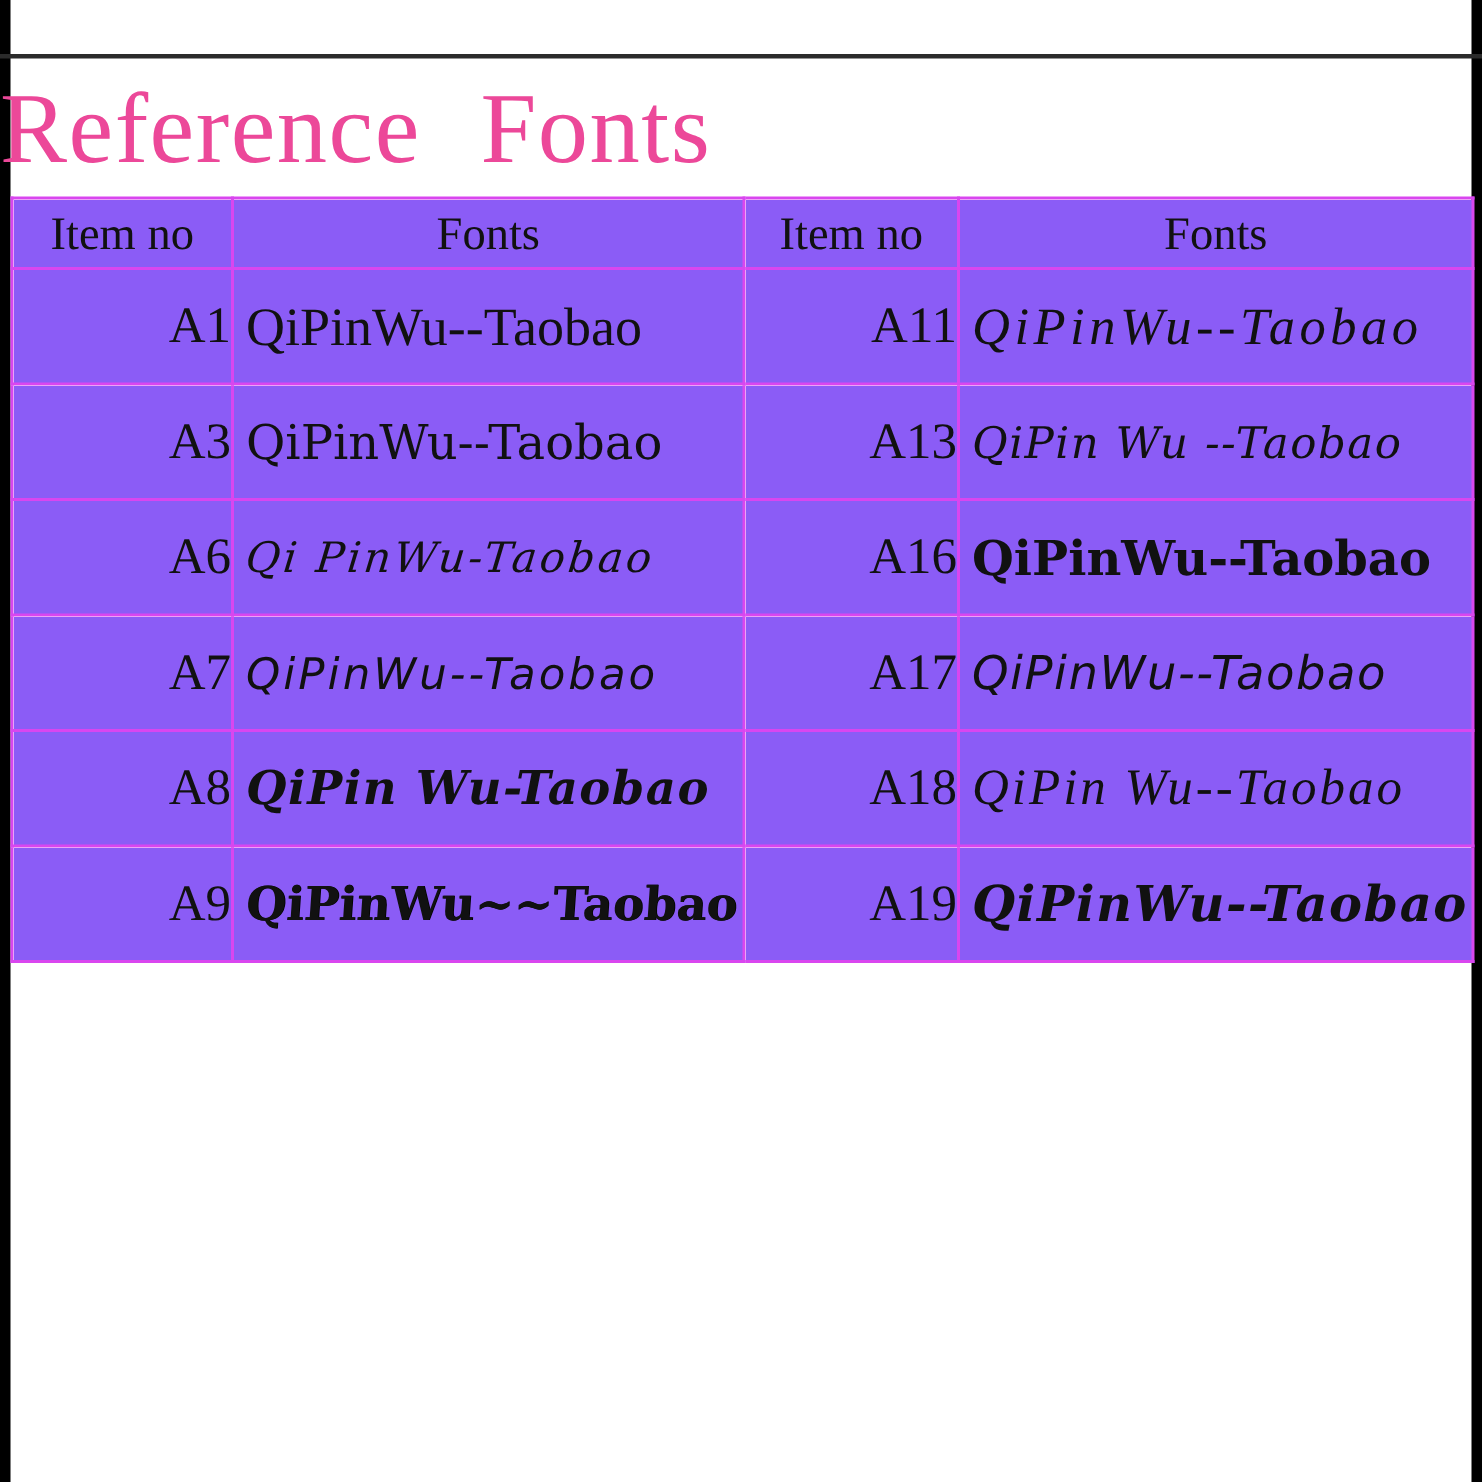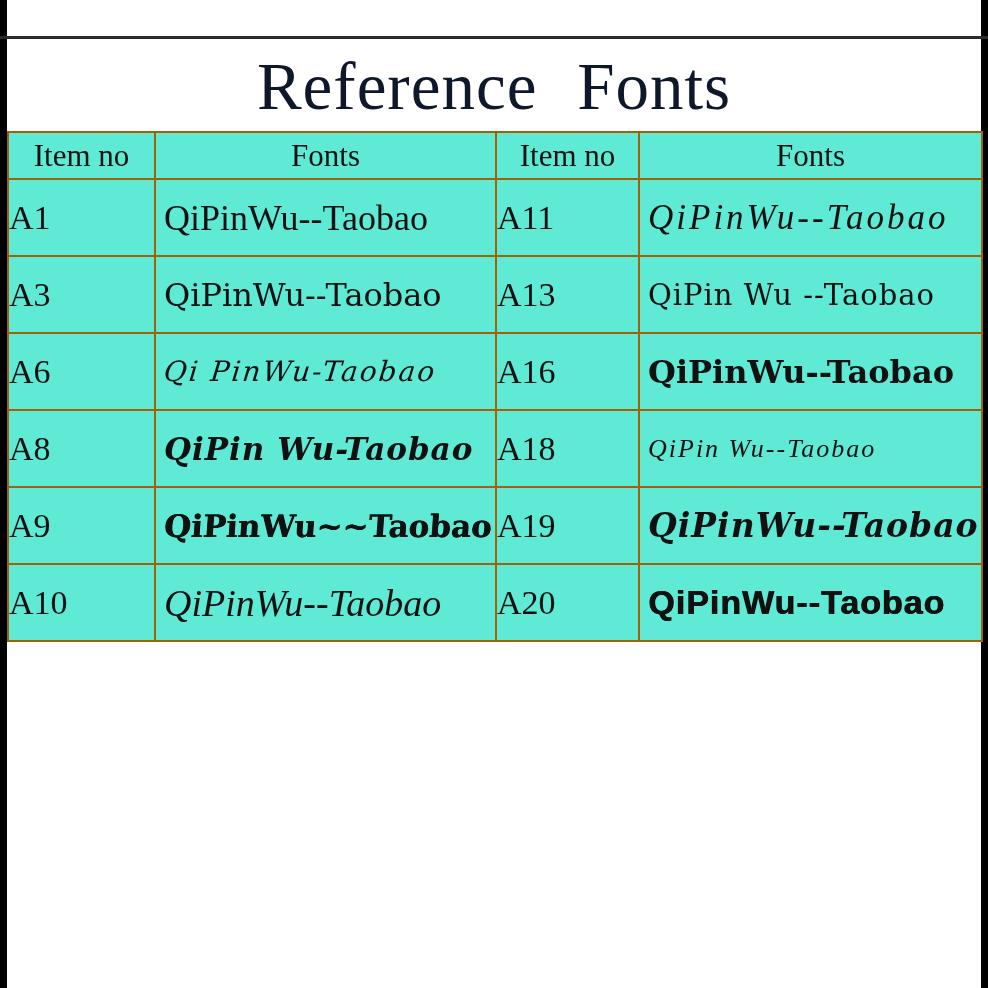--- a/index.html
+++ b/index.html
@@ -8,62 +8,62 @@
   .page { position:relative; width:988px; height:988px; background:#ffffff; overflow:hidden; }
 
   .edge-bar { position:absolute; top:0; bottom:0; width:7px; background:#000000; }
   .edge-bar.left  { left:0; }
   .edge-bar.right { right:0; }
 
   .top-rule { position:absolute; left:0; right:0; top:36px; height:3px; background:#2b2b2b; }
 
   .title {
     position:absolute; left:0; right:0; top:42px; height:88px;
-    text-align:center; line-height:88px;
+    line-height:88px;
     font-family:"Liberation Serif", serif; font-weight:normal;
-    font-size:67px; color:#0f172a; word-spacing:22px; letter-spacing:1px;
+    font-size:67px; color:#ec4899; word-spacing:22px; letter-spacing:1px;
   }
 
   table.ftable {
     position:absolute; left:7px; top:131px; width:974px;
     border-collapse:collapse; table-layout:fixed;
   }
   .ftable th, .ftable td {
-    border:2px solid #a16207; background:#5eead4;
+    border:2px solid #d946ef; background:#8b5cf6;
     vertical-align:middle; overflow:hidden;
   }
   .ftable thead th {
     height:47px; font-family:"Liberation Serif", serif; font-weight:normal;
     font-size:31px; text-align:center;
   }
   .ftable tbody td { height:77px; }
-  td.item-cell { text-align:left; font-family:"Liberation Serif", serif; font-size:34px; }
+  td.item-cell { text-align:right; font-family:"Liberation Serif", serif; font-size:34px; }
   td.font-cell { text-align:left; padding-left:8px; white-space:nowrap; }
   td.font-cell span { display:inline-block; transform-origin:left center; }
 
   
   .f-a1  { font-family:"Liberation Serif", serif; font-size:36px; }
   .f-a2  { font-family:"Liberation Sans", sans-serif; font-weight:bold; font-size:36px; letter-spacing:-1px; }
   .f-a3  { font-family:"DejaVu Serif", serif; font-size:32px; }
   .f-a4  { font-family:"DejaVu Sans", sans-serif; font-weight:800; font-size:34px; letter-spacing:-1px;
            text-shadow:0.6px 0 0 #000; }
   .f-a5  { font-family:"Liberation Serif", serif; font-style:italic; font-size:38px; }
   .f-a6  { font-family:"DejaVu Serif", serif; font-style:italic; font-size:28px; letter-spacing:2px; transform:skewX(-6deg); }
   .f-a7  { font-family:"DejaVu Sans", sans-serif; font-style:italic; font-size:29px; letter-spacing:2px; }
   .f-a8  { font-family:"DejaVu Serif", serif; font-style:italic; font-weight:bold; font-size:31px; letter-spacing:1px; }
   .f-a9  { font-family:"DejaVu Serif", serif; font-weight:bold; font-size:31px; transform:skewX(-4deg); text-shadow:0.5px 0 0 #000; }
   .f-a10 { font-family:"Liberation Serif", serif; font-style:italic; font-size:38px; }
   .f-a11 { font-family:"Liberation Serif", serif; font-style:italic; font-size:35px; letter-spacing:3px; }
   .f-a12 { font-family:"Liberation Serif", serif; font-size:26px; letter-spacing:4px; color:#2a2a2a; }
-  .f-a13 { font-family:"DejaVu Serif", serif; font-size:29px; letter-spacing:1px; }
+  .f-a13 { font-family:"DejaVu Serif", serif; font-style:italic; font-size:29px; letter-spacing:1px; }
   .f-a14 { font-family:"DejaVu Sans", sans-serif; font-size:29px; letter-spacing:2px; }
   .f-a15 { font-family:"DejaVu Serif", serif; font-weight:bold; font-size:33px; letter-spacing:-1px; text-shadow:0.8px 0 0 #000; }
   .f-a16 { font-family:"DejaVu Serif", serif; font-weight:bold; font-size:32px; }
   .f-a17 { font-family:"DejaVu Sans", sans-serif; font-style:italic; font-size:31px; letter-spacing:1px; }
-  .f-a18 { font-family:"Liberation Serif", serif; font-style:italic; font-size:26px; letter-spacing:2px; }
+  .f-a18 { font-family:"Liberation Serif", serif; font-style:italic; font-size:34px; letter-spacing:2px; }
   .f-a19 { font-family:"DejaVu Serif", serif; font-style:italic; font-weight:bold; font-size:33px; letter-spacing:1px; }
   .f-a20 { font-family:"Liberation Sans", sans-serif; font-weight:bold; font-size:34px; letter-spacing:1px; text-shadow:0.8px 0 0 #000; }
 </style>
 </head>
 <body>
 
 <div class="page">
   <div class="edge-bar left"></div>
   <div class="edge-bar right"></div>
   <div class="top-rule"></div>
@@ -98,32 +98,32 @@
           <td class="item-cell"><span>A13</span></td>
           <td class="font-cell"><span class="f-a13">QiPin Wu --Taobao</span></td>
         </tr>
         <tr>
           <td class="item-cell"><span>A6</span></td>
           <td class="font-cell"><span class="f-a6">Qi PinWu-Taobao</span></td>
           <td class="item-cell"><span>A16</span></td>
           <td class="font-cell"><span class="f-a16">QiPinWu--Taobao</span></td>
         </tr>
         <tr>
+          <td class="item-cell"><span>A7</span></td>
+          <td class="font-cell"><span class="f-a7">QiPinWu--Taobao</span></td>
+          <td class="item-cell"><span>A17</span></td>
+          <td class="font-cell"><span class="f-a17">QiPinWu--Taobao</span></td>
+        </tr>
+        <tr>
           <td class="item-cell"><span>A8</span></td>
           <td class="font-cell"><span class="f-a8">QiPin Wu-Taobao</span></td>
           <td class="item-cell"><span>A18</span></td>
           <td class="font-cell"><span class="f-a18">QiPin Wu--Taobao</span></td>
         </tr>
         <tr>
           <td class="item-cell"><span>A9</span></td>
           <td class="font-cell"><span class="f-a9">QiPinWu~~Taobao</span></td>
           <td class="item-cell"><span>A19</span></td>
           <td class="font-cell"><span class="f-a19">QiPinWu--Taobao</span></td>
         </tr>
-        <tr>
-          <td class="item-cell"><span>A10</span></td>
-          <td class="font-cell"><span class="f-a10">QiPinWu--Taobao</span></td>
-          <td class="item-cell"><span>A20</span></td>
-          <td class="font-cell"><span class="f-a20">QiPinWu--Taobao</span></td>
-        </tr>
       </tbody>
   </table>
 </div>
 
 </body></html>

